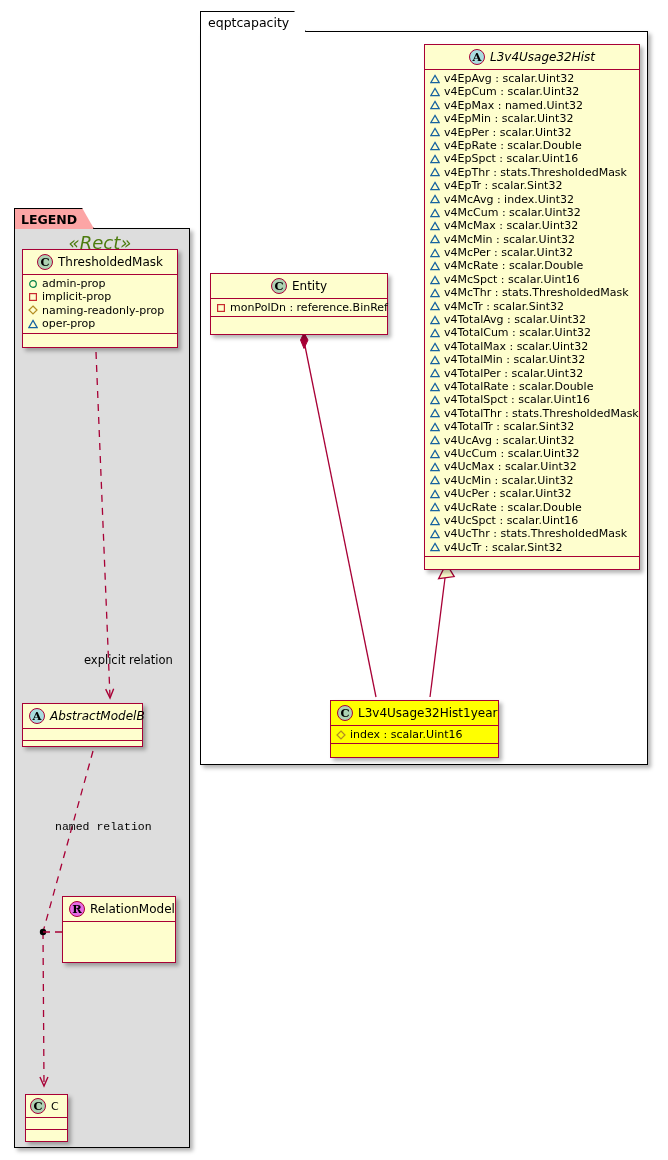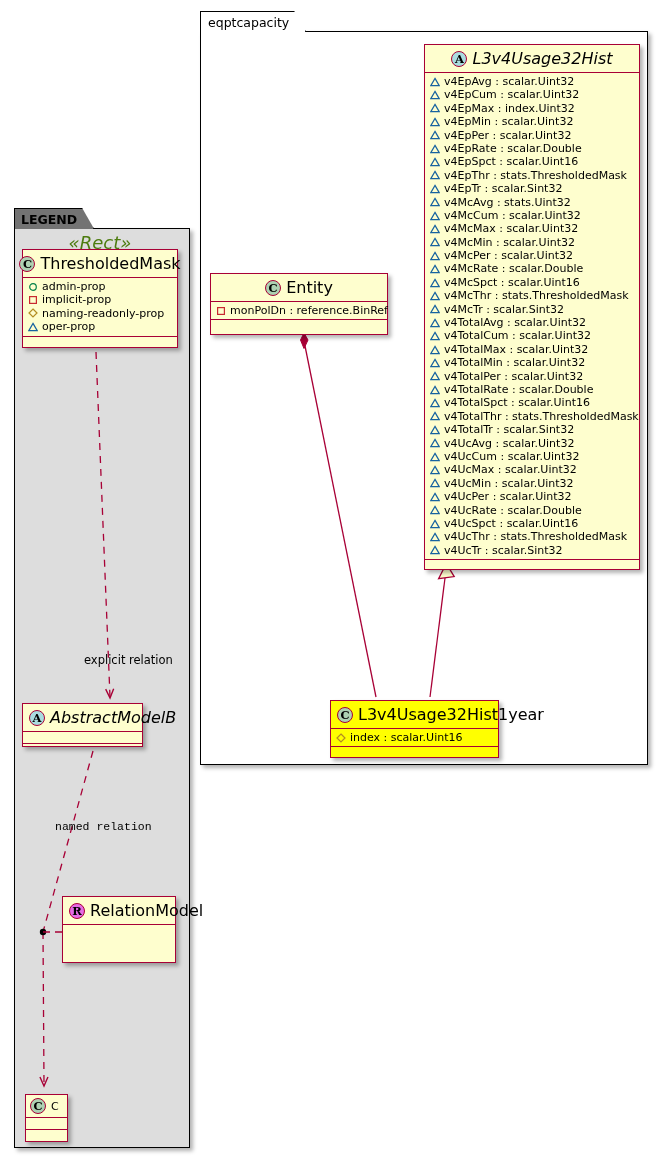--- a/index.html
+++ b/index.html
@@ -23,21 +23,21 @@
   .uml-head{
     position:relative;
     display:flex;align-items:center;justify-content:center;
     gap:5px;
     padding:4px 6px 4px 6px;
     border-bottom:1px solid #A80036;
     font-size:12px;color:#000;
     white-space:nowrap;
   }
   .uml-head.lead{justify-content:flex-start;}
-  .uml-title{font-size:16px;}
+  .uml-title{font-size:12px;}
   .uml-title.ital{font-style:italic;}
   .uml-attrs{
     padding:2px 0 2px 0;
     border-bottom:1px solid #A80036;
   }
   .uml-foot{height:8px;}
   .attr{
     display:flex;align-items:center;gap:4px;
     font-size:11px;line-height:13.4px;height:13.4px;
     padding-left:5px;color:#000;white-space:nowrap;
@@ -82,21 +82,21 @@
     position:absolute;
     border:1px solid #000;
     background:#DDDDDD;
     box-sizing:border-box;
     box-shadow:3px 3px 4px rgba(0,0,0,.30);
     z-index:1;
   }
   .legend-tab{
     position:absolute;left:-1px;top:-21px;height:21px;
     border:1px solid #000;border-bottom:none;
-    background:#737373;box-sizing:border-box;
+    background:#fca5a5;box-sizing:border-box;
     display:flex;align-items:center;
     padding:0 16px 0 6px;
     font-size:12.5px;font-weight:bold;color:#000;
     clip-path:polygon(0 0, calc(100% - 12px) 0, 100% 100%, 0 100%);
     white-space:nowrap;
   }
   .stereo{
     position:absolute;
     font-size:18px;font-style:italic;color:#4d7c0f;
     text-align:center;white-space:nowrap;
@@ -177,21 +177,21 @@
         <div class="attr">
           <svg class="mk" viewBox="0 0 10 10">
             <path d="M5,1.4 L9.2,8.6 L0.8,8.6 Z" fill="none" stroke="#1763A0" stroke-width="1.2"></path>
           </svg>
           <span>v4EpCum : scalar.Uint32</span>
         </div>
         <div class="attr">
           <svg class="mk" viewBox="0 0 10 10">
             <path d="M5,1.4 L9.2,8.6 L0.8,8.6 Z" fill="none" stroke="#1763A0" stroke-width="1.2"></path>
           </svg>
-          <span>v4EpMax : index.Uint32</span>
+          <span>v4EpMax : named.Uint32</span>
         </div>
         <div class="attr">
           <svg class="mk" viewBox="0 0 10 10">
             <path d="M5,1.4 L9.2,8.6 L0.8,8.6 Z" fill="none" stroke="#1763A0" stroke-width="1.2"></path>
           </svg>
           <span>v4EpMin : scalar.Uint32</span>
         </div>
         <div class="attr">
           <svg class="mk" viewBox="0 0 10 10">
             <path d="M5,1.4 L9.2,8.6 L0.8,8.6 Z" fill="none" stroke="#1763A0" stroke-width="1.2"></path>
@@ -219,21 +219,21 @@
         <div class="attr">
           <svg class="mk" viewBox="0 0 10 10">
             <path d="M5,1.4 L9.2,8.6 L0.8,8.6 Z" fill="none" stroke="#1763A0" stroke-width="1.2"></path>
           </svg>
           <span>v4EpTr : scalar.Sint32</span>
         </div>
         <div class="attr">
           <svg class="mk" viewBox="0 0 10 10">
             <path d="M5,1.4 L9.2,8.6 L0.8,8.6 Z" fill="none" stroke="#1763A0" stroke-width="1.2"></path>
           </svg>
-          <span>v4McAvg : stats.Uint32</span>
+          <span>v4McAvg : index.Uint32</span>
         </div>
         <div class="attr">
           <svg class="mk" viewBox="0 0 10 10">
             <path d="M5,1.4 L9.2,8.6 L0.8,8.6 Z" fill="none" stroke="#1763A0" stroke-width="1.2"></path>
           </svg>
           <span>v4McCum : scalar.Uint32</span>
         </div>
         <div class="attr">
           <svg class="mk" viewBox="0 0 10 10">
             <path d="M5,1.4 L9.2,8.6 L0.8,8.6 Z" fill="none" stroke="#1763A0" stroke-width="1.2"></path>

